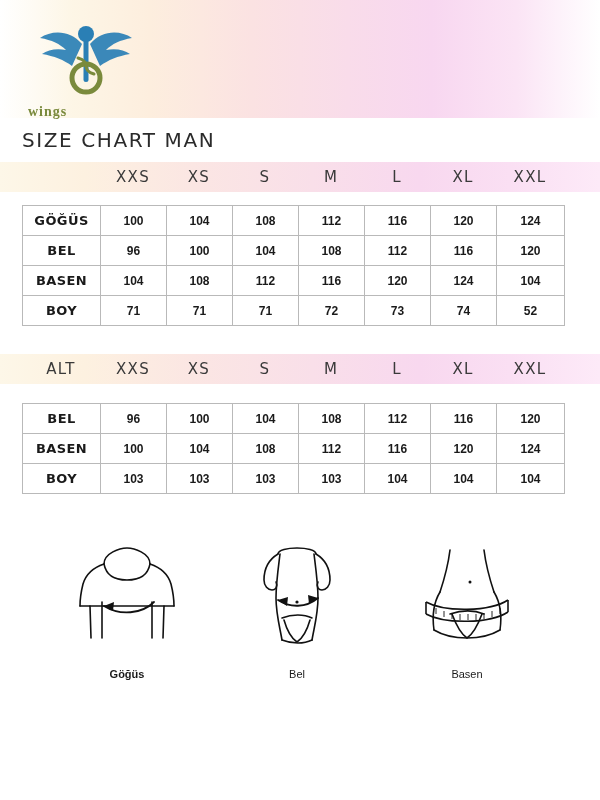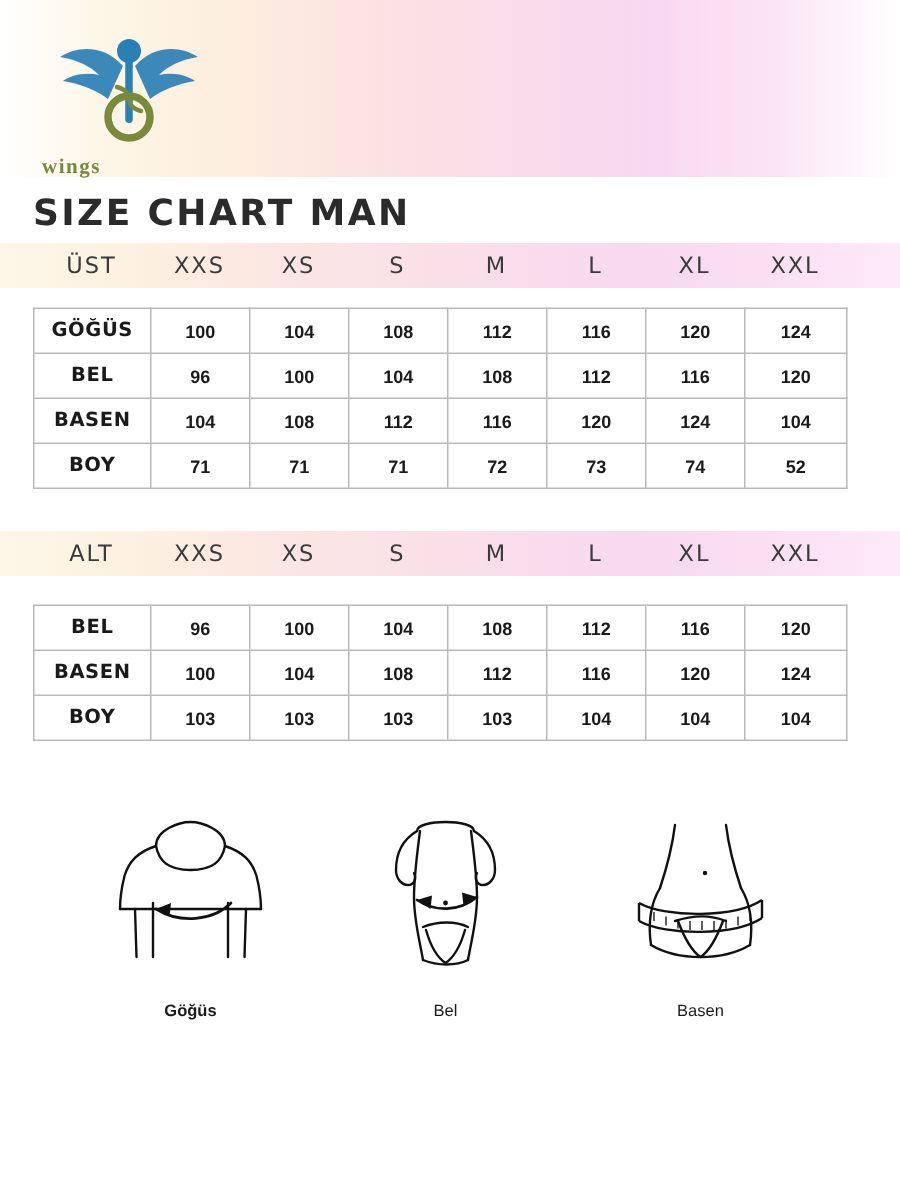--- a/index.html
+++ b/index.html
@@ -47,25 +47,25 @@
     letter-spacing: 1px;
     color: #7a8a3c;
     font-family: Liberation Serif, serif;
     margin-top: 20px;
   }
 
   
   .chart-title {
     position: absolute;
     left: 22px; top: 128px;
-    font-size: 24px;
+    font-size: 20px;
     letter-spacing: 1.6px;
     color: #2b2b2b;
     font-family: "DejaVu Sans", sans-serif;
-    font-weight: 700;
+    font-weight: 400;
   }
 
   
   .head-row {
     position: absolute;
     left: 0;
     width: 600px;
     height: 30px;
     background: linear-gradient(90deg,
        #fdf7e8 0%,
@@ -156,21 +156,20 @@
 
         <path d="M52 40 C66 44 54 52 68 56" fill="none" stroke="#7a8a3c" stroke-width="3" stroke-linecap="round"></path>
       </svg>
     </div>
     <div class="logo-name">wings</div>
   </div>
 
   <div class="chart-title">SIZE CHART MAN</div>
 
   <div class="head-row" style="top:162px;">
-    <div class="cell" style="left:22px;  width:78px;">ÜST</div>
     <div class="cell" style="left:100px; width:66px;">XXS</div>
     <div class="cell" style="left:166px; width:66px;">XS</div>
     <div class="cell" style="left:232px; width:66px;">S</div>
     <div class="cell" style="left:298px; width:66px;">M</div>
     <div class="cell" style="left:364px; width:66px;">L</div>
     <div class="cell" style="left:430px; width:66px;">XL</div>
     <div class="cell" style="left:496px; width:68px;">XXL</div>
   </div>
 
   <table class="size-table" style="top:205px;">

